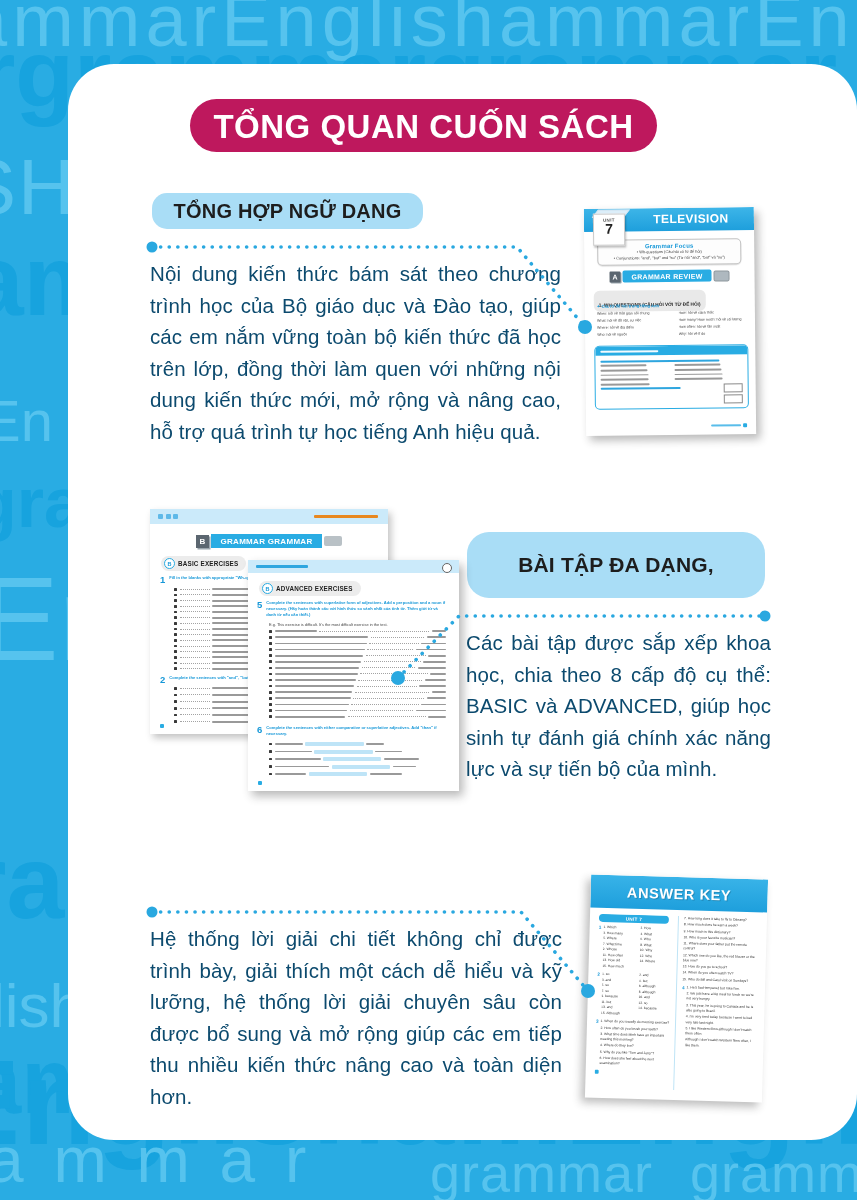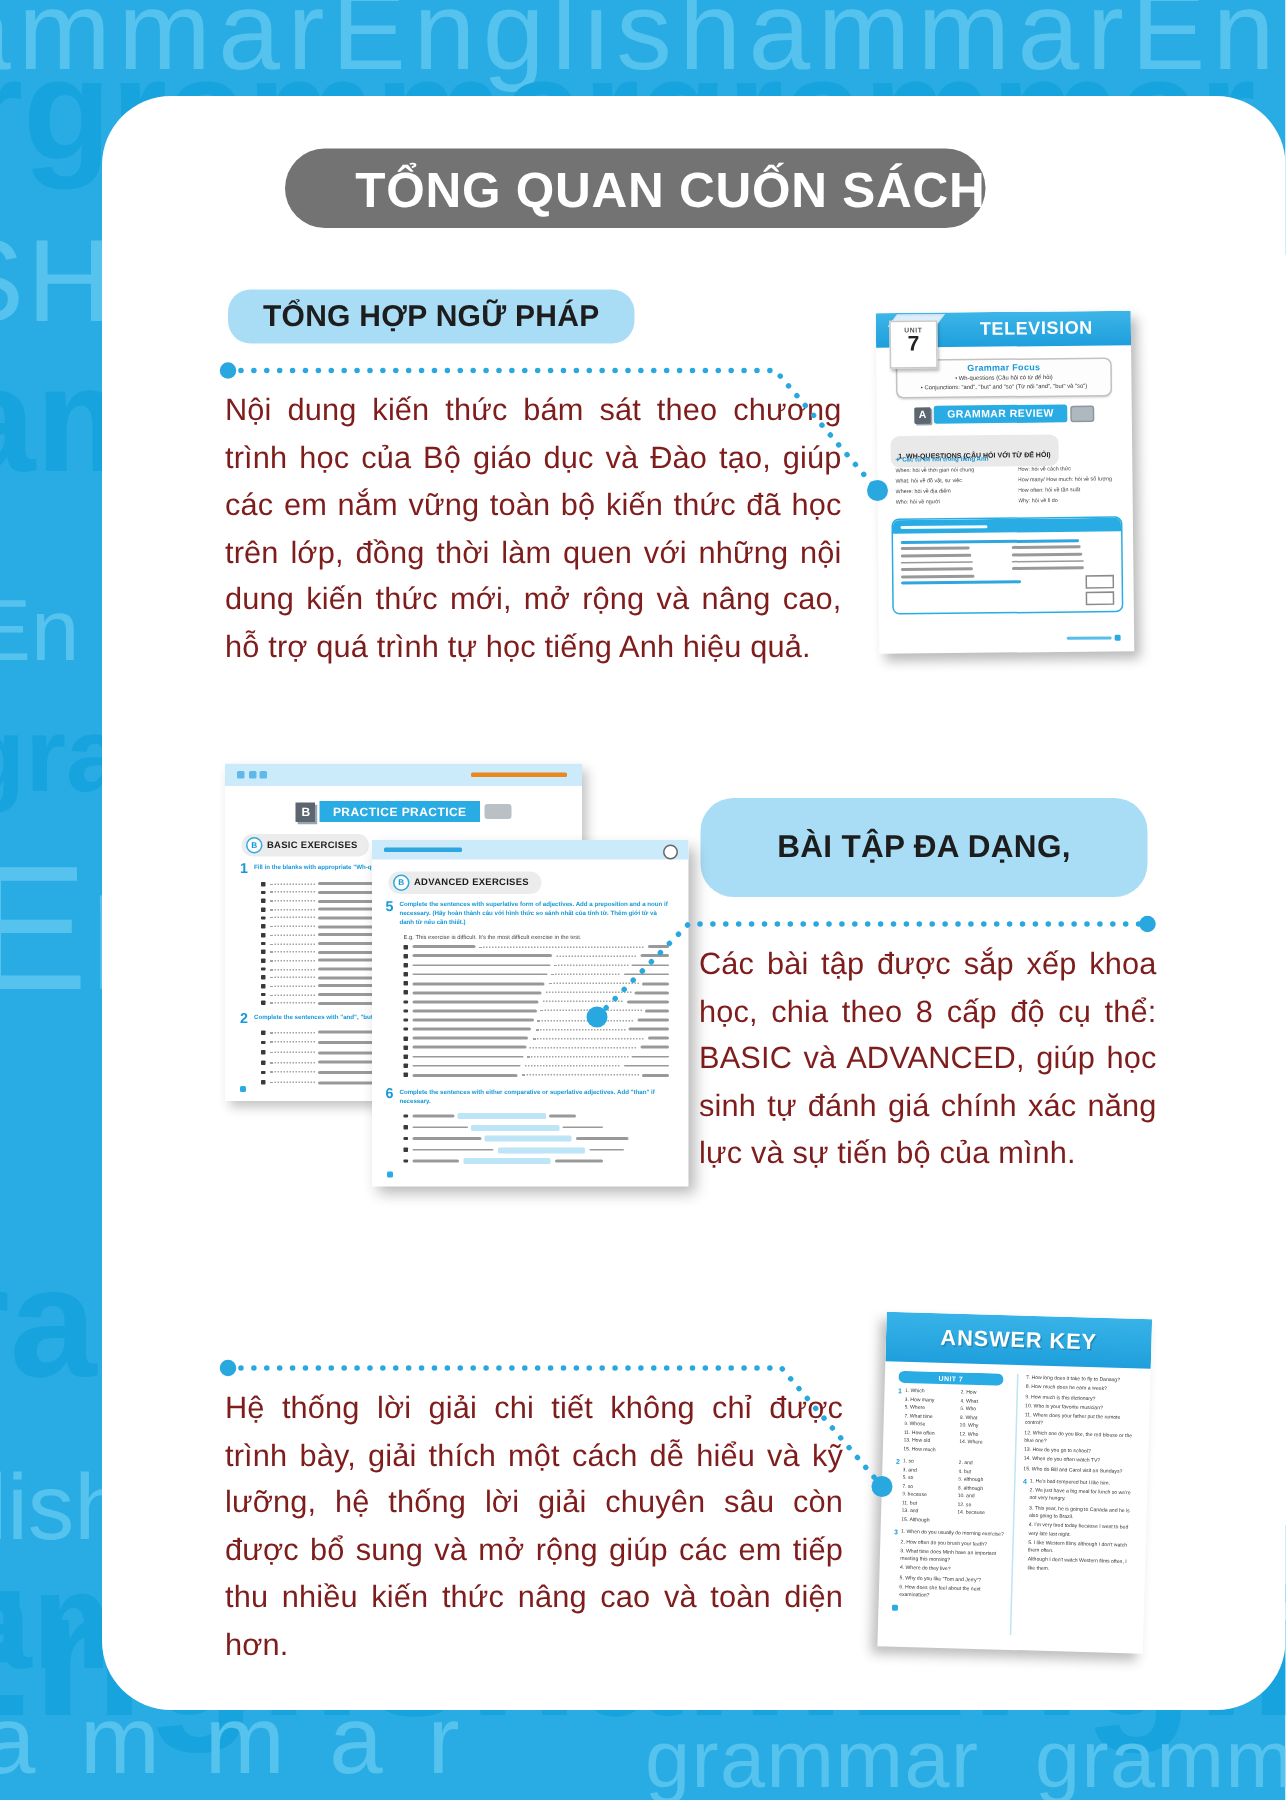--- a/index.html
+++ b/index.html
@@ -7,34 +7,34 @@
   #canvas{position:relative;width:857px;height:1200px;overflow:hidden;background:#29ACE3;}
 
   
   #wm{position:absolute;inset:0;z-index:0;overflow:hidden;}
   .wm-item{position:absolute;font-weight:300;white-space:nowrap;line-height:1;user-select:none;}
 
   
   #card{position:absolute;left:68px;top:64px;width:789px;height:1076px;background:#ffffff;border-radius:46px;z-index:1;}
 
   
-  .title-pill{position:absolute;left:190px;top:99px;width:467px;height:53px;background:#737373;border-radius:27px;
-    display:flex;align-items:center;justify-content:flex-end;z-index:2;}
+  .title-pill{position:absolute;left:190px;top:99px;width:467px;height:53px;background:#be185d;border-radius:27px;
+    display:flex;align-items:center;justify-content:center;z-index:2;}
   .title-pill span{color:#fff;font-size:33px;font-weight:800;letter-spacing:.5px;padding-top:2px;}
 
   
   .sec-pill{position:absolute;background:#A9DDF6;border-radius:15px;display:flex;align-items:center;justify-content:center;z-index:2;}
   .sec-pill span{color:#1d1d1d;font-weight:800;font-size:20px;letter-spacing:.2px;}
   #h1{left:152px;top:193px;width:271px;height:36px;}
   #h3{left:152px;top:859px;width:230px;height:34px;}
   #h2{left:467px;top:532px;width:298px;height:66px;border-radius:22px;flex-direction:column;line-height:1.25;gap:32px;}
   #h2 span{font-size:21px;}
 
   
-  .para{position:absolute;color:#7f1d1d;font-size:20.5px;line-height:31.5px;text-align:justify;z-index:2;letter-spacing:.1px;}
+  .para{position:absolute;color:#0c4a6e;font-size:20.5px;line-height:31.5px;text-align:justify;z-index:2;letter-spacing:.1px;}
   #p1{left:150px;top:258px;width:411px;}
   #p2{left:466px;top:627px;width:305px;}
   #p3{left:150px;top:923px;width:412px;}
 
   
   #connectors{position:absolute;inset:0;z-index:6;pointer-events:none;}
 
   
   .page{position:absolute;background:#fff;overflow:hidden;}
 
@@ -145,21 +145,21 @@
       <span class="wm-item" style="left: 690px; top: 1146px; font-size: 54px; font-weight: 300; color: rgb(86, 195, 238); letter-spacing: 1px;">grammar</span>
     </div>
 
   <div id="card"></div>
 
   <div class="title-pill">
     <span>TỔNG QUAN CUỐN SÁCH</span>
   </div>
 
   <div class="sec-pill" id="h1">
-    <span>TỔNG HỢP NGỮ PHÁP</span>
+    <span>TỔNG HỢP NGỮ DẠNG</span>
   </div>
   <div class="para" id="p1">Nội dung kiến thức bám sát theo chương trình học của Bộ giáo dục và Đào tạo, giúp các em nắm vững toàn bộ kiến thức đã học trên lớp, đồng thời làm quen với những nội dung kiến thức mới, mở rộng và nâng cao, hỗ trợ quá trình tự học tiếng Anh hiệu quả.</div>
 
   <div class="sec-pill" id="h2">
     <span>BÀI TẬP ĐA DẠNG,</span>
   </div>
   <div class="para" id="p2">Các bài tập được sắp xếp khoa học, chia theo 8 cấp độ cụ thể: BASIC và  ADVANCED, giúp học sinh tự đánh giá chính xác năng lực và sự tiến bộ của mình.</div>
 
   <div class="para" id="p3">Hệ thống lời giải chi tiết không chỉ được trình bày, giải thích một cách dễ hiểu và kỹ lưỡng, hệ thống lời giải chuyên sâu còn được bổ sung và mở rộng giúp các em tiếp thu nhiều kiến thức nâng cao và toàn diện hơn.</div>
 
@@ -256,21 +256,21 @@
     <div class="strip">
       <div class="icons">
           <i></i>
           <i></i>
           <i></i>
         </div>
       <div class="rline"></div>
     </div>
     <div class="banner-row">
       <div class="bn-badge">B</div>
-      <div class="bn-bar">PRACTICE PRACTICE</div>
+      <div class="bn-bar">GRAMMAR GRAMMAR</div>
       <div class="bn-icon"></div>
     </div>
     <div class="ex-pill" style="left:11px;top:47px;">
       <span class="circ">B</span>
       <span class="lbl">BASIC EXERCISES</span>
     </div>
     <div class="ex-head" style="left:10px;top:66px;right:14px;">
       <span class="ex-num">1</span>
       <span class="ex-instr">Fill in the blanks with appropriate "Wh-questions"</span>
     </div>

